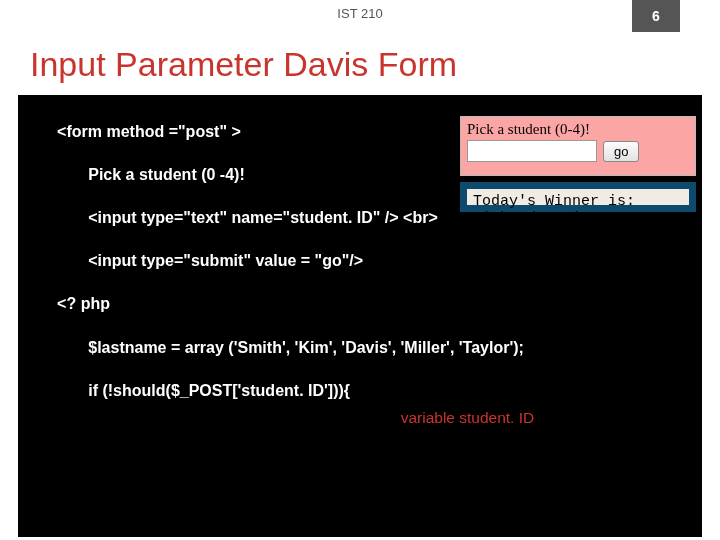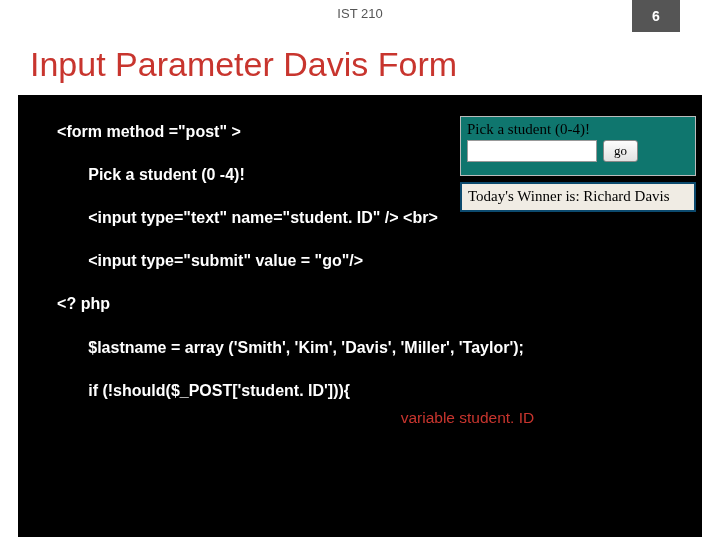--- a/index.html
+++ b/index.html
@@ -53,21 +53,21 @@
       padding: 4px 8px 6px 8px;
       white-space: pre;
     }
     .codebox .line { display: block; }
     .screenshot1 {
       position: absolute;
       top: 116px;
       right: 24px;
       width: 236px;
       height: 60px;
-      background: #0f766e;
+      background: #fca5a5;
       border: 1px solid #bbb;
       padding: 4px 6px;
       font-family: 'Times New Roman', serif;
     }
     .screenshot1 .lbl {
       font-size: 15px;
       color: #000;
       font-weight: normal;
     }
     .screenshot1 .row2 {
@@ -83,33 +83,33 @@
       background: #fff;
       font-size: 13px;
       padding: 1px 3px;
     }
     .screenshot1 .gobtn {
       background: linear-gradient(#fdfdfd,#e2e2e2);
       border: 1px solid #888;
       border-radius: 3px;
       padding: 2px 10px;
       font-size: 13px;
-      font-family: Liberation Serif, serif;
+      font-family: Liberation Sans, sans-serif;
       cursor: pointer;
     }
     .screenshot2 {
       position: absolute;
       top: 182px;
       right: 24px;
       width: 236px;
       height: 30px;
       background: #f0ece4;
-      border: 2px solid #0c4a6e;
+      border: 7px solid #0c4a6e;
       padding: 4px 6px;
-      font-family: Liberation Serif, serif;
+      font-family: Liberation Mono, monospace;
       font-size: 15px;
       color: #000;
     }
     .explain {
       position: absolute;
       top: 408px;
       left: 50px;
       right: 30px;
       color: #000;
       font-size: 15.5px;

